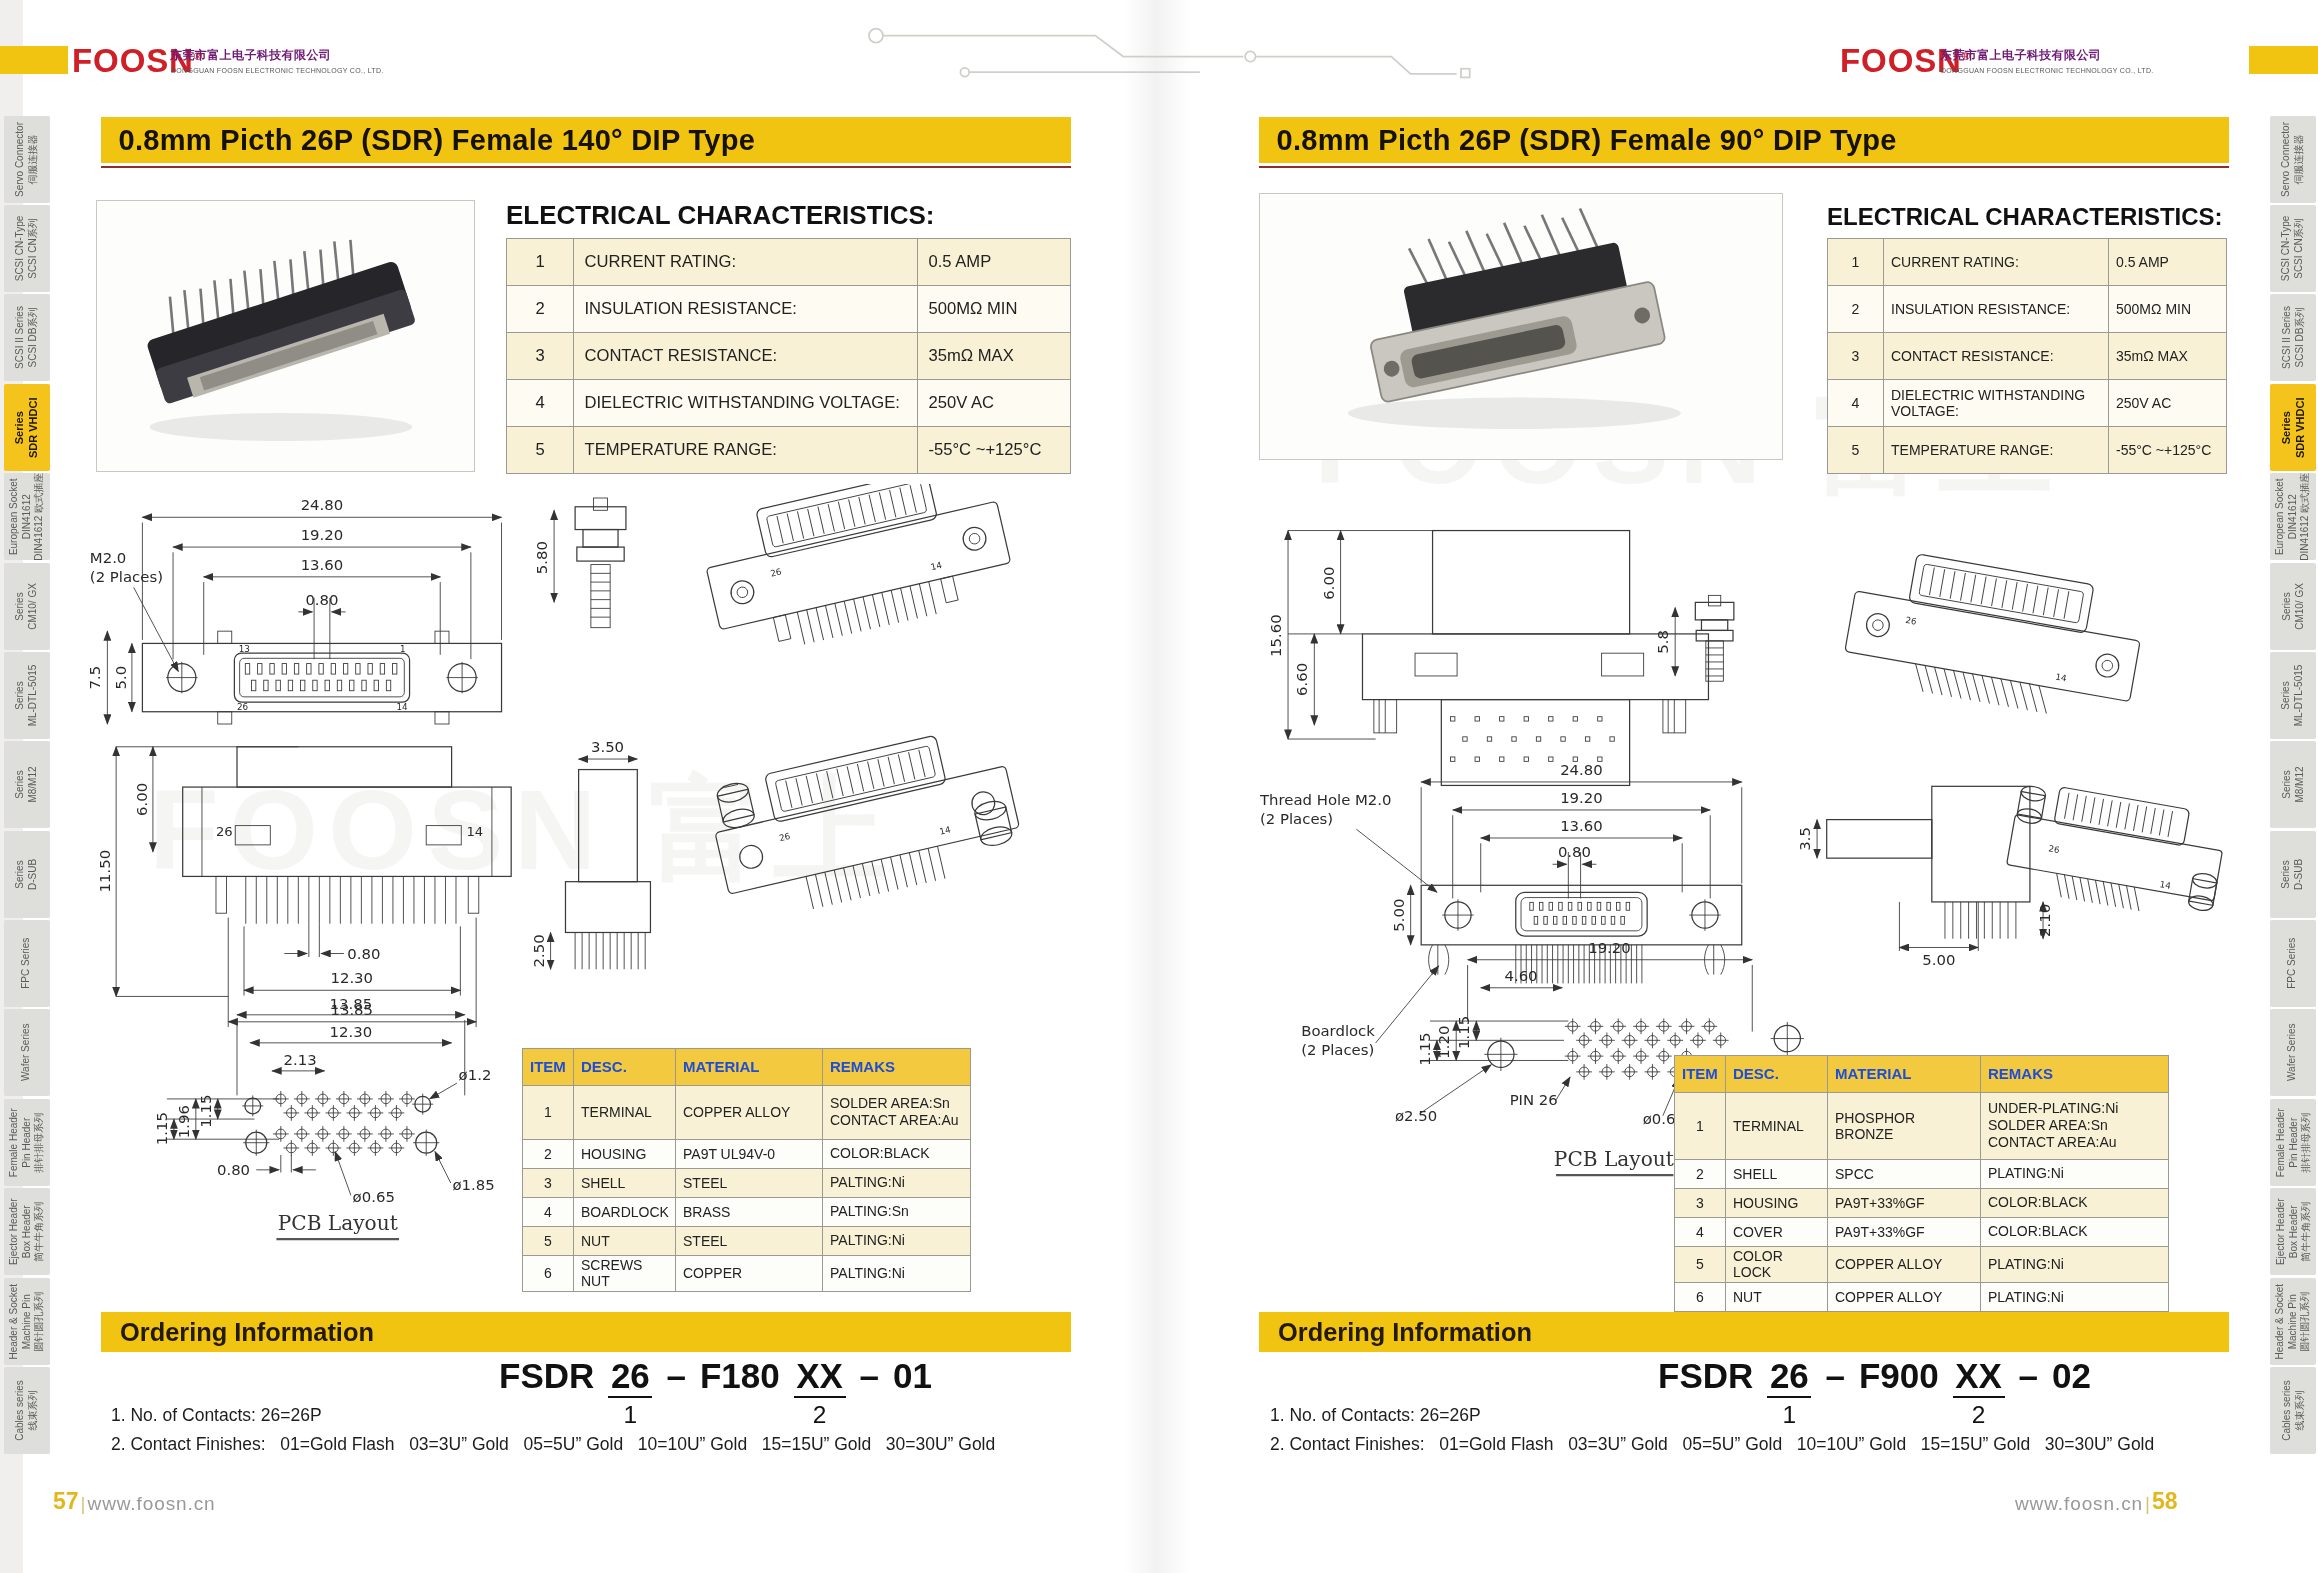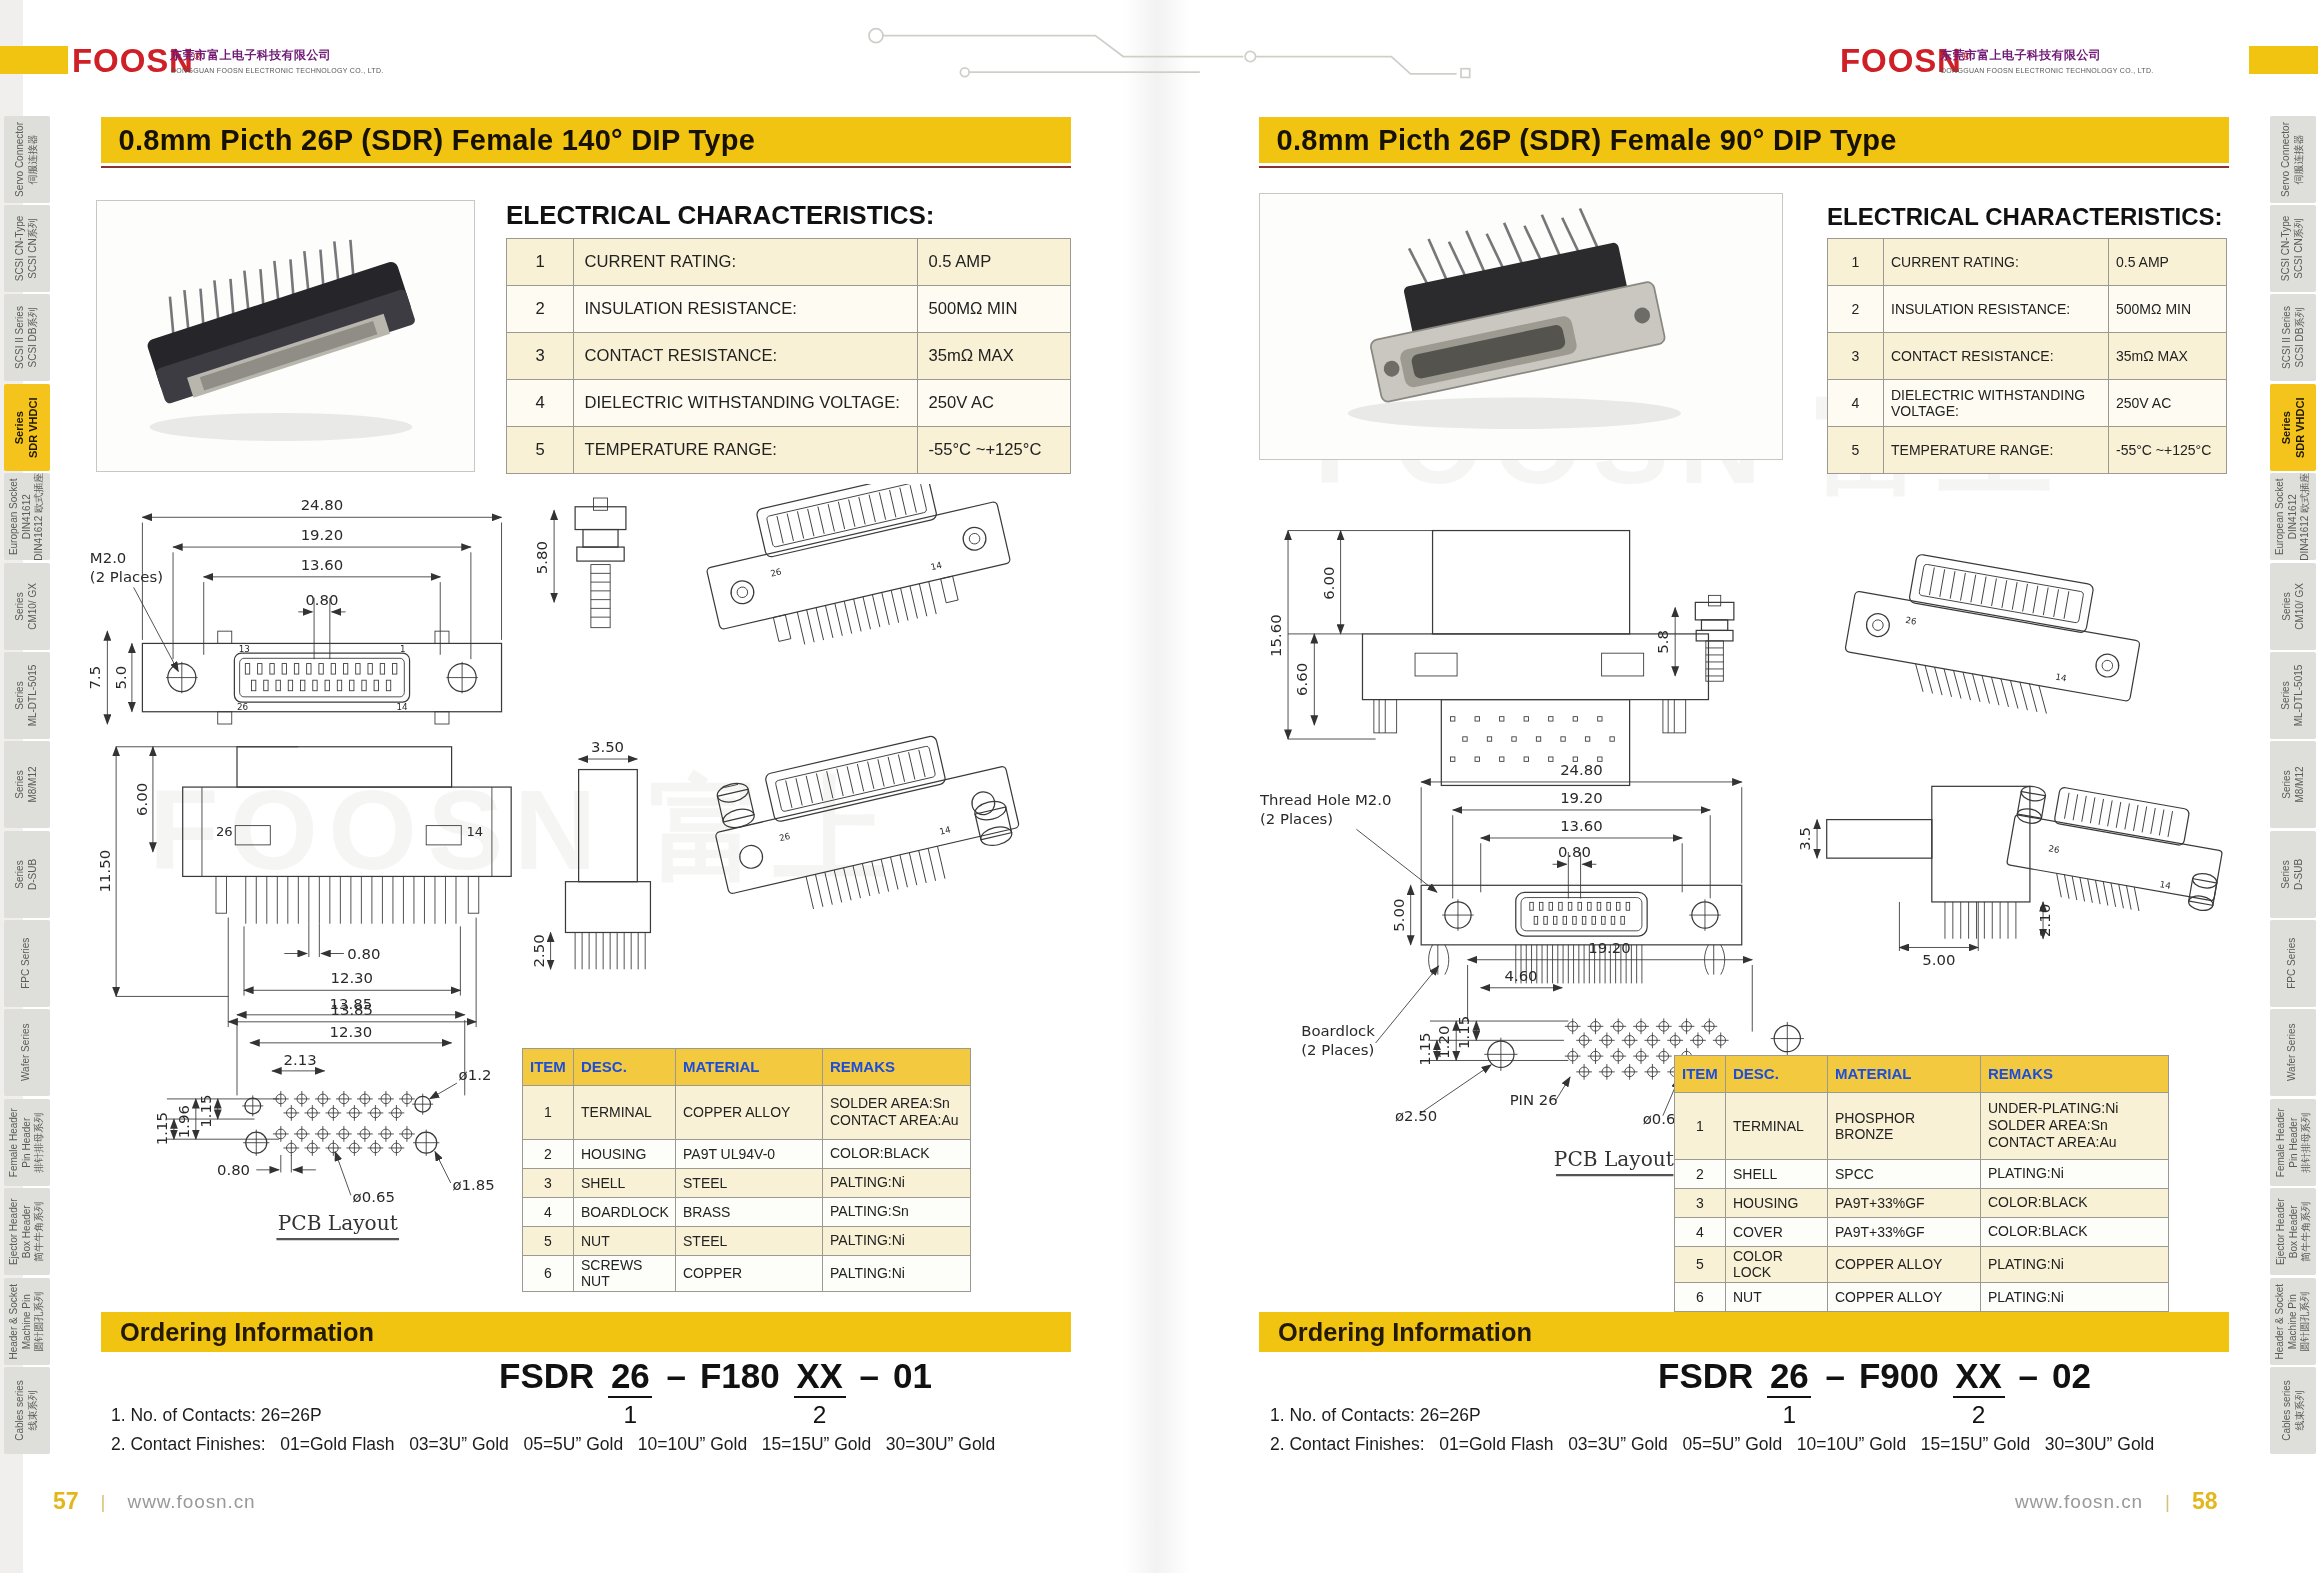--- a/index.html
+++ b/index.html
@@ -45,21 +45,21 @@
 .obar{position:absolute;width:970px;height:40px;background:#f2c412;box-sizing:border-box;padding-left:19px;font-size:25.4px;font-weight:bold;color:#241a00;line-height:40px}
 .pn{position:absolute;display:flex;gap:14px;align-items:flex-start;font-size:35px;font-weight:bold;color:#111}
 .pn .u{display:flex;flex-direction:column;align-items:center}
 .pn .u .t{border-bottom:2.6px solid #111;padding:0 2.6px}
 .pn .u .s{font-size:24.5px;font-weight:normal;margin-top:2.6px}
 .note{position:absolute;font-size:17.5px;color:#1d1d1d;white-space:pre}
 
 .pgno{font-weight:bold;font-size:23px;color:#e3b71c}
 .site{font-size:19px;color:#999;letter-spacing:0.9px}
 .sep{font-size:19px;color:#d9c07a}
-.footrow{position:absolute;display:flex;gap:22px;align-items:center}
+.footrow{position:absolute;display:flex;gap:2px;align-items:flex-end}
 
 .wm{position:absolute;font-size:114px;font-weight:bold;color:rgba(160,158,150,0.10);letter-spacing:10.5px;white-space:nowrap}
 
 svg .ln{fill:none;stroke:#3a3a3a;stroke-width:1.4}
 svg .lnt{fill:none;stroke:#3a3a3a;stroke-width:1}
 svg .dim{fill:none;stroke:#3a3a3a;stroke-width:1}
 svg text.dt{font-family:"DejaVu Sans",sans-serif;font-size:17px;fill:#2a2a2a}
 svg text.dts{font-family:"DejaVu Sans",sans-serif;font-size:10px;fill:#2a2a2a}
 svg text.pcb{font-family:"DejaVu Serif",serif;font-size:23px;fill:#333}
 </style>

